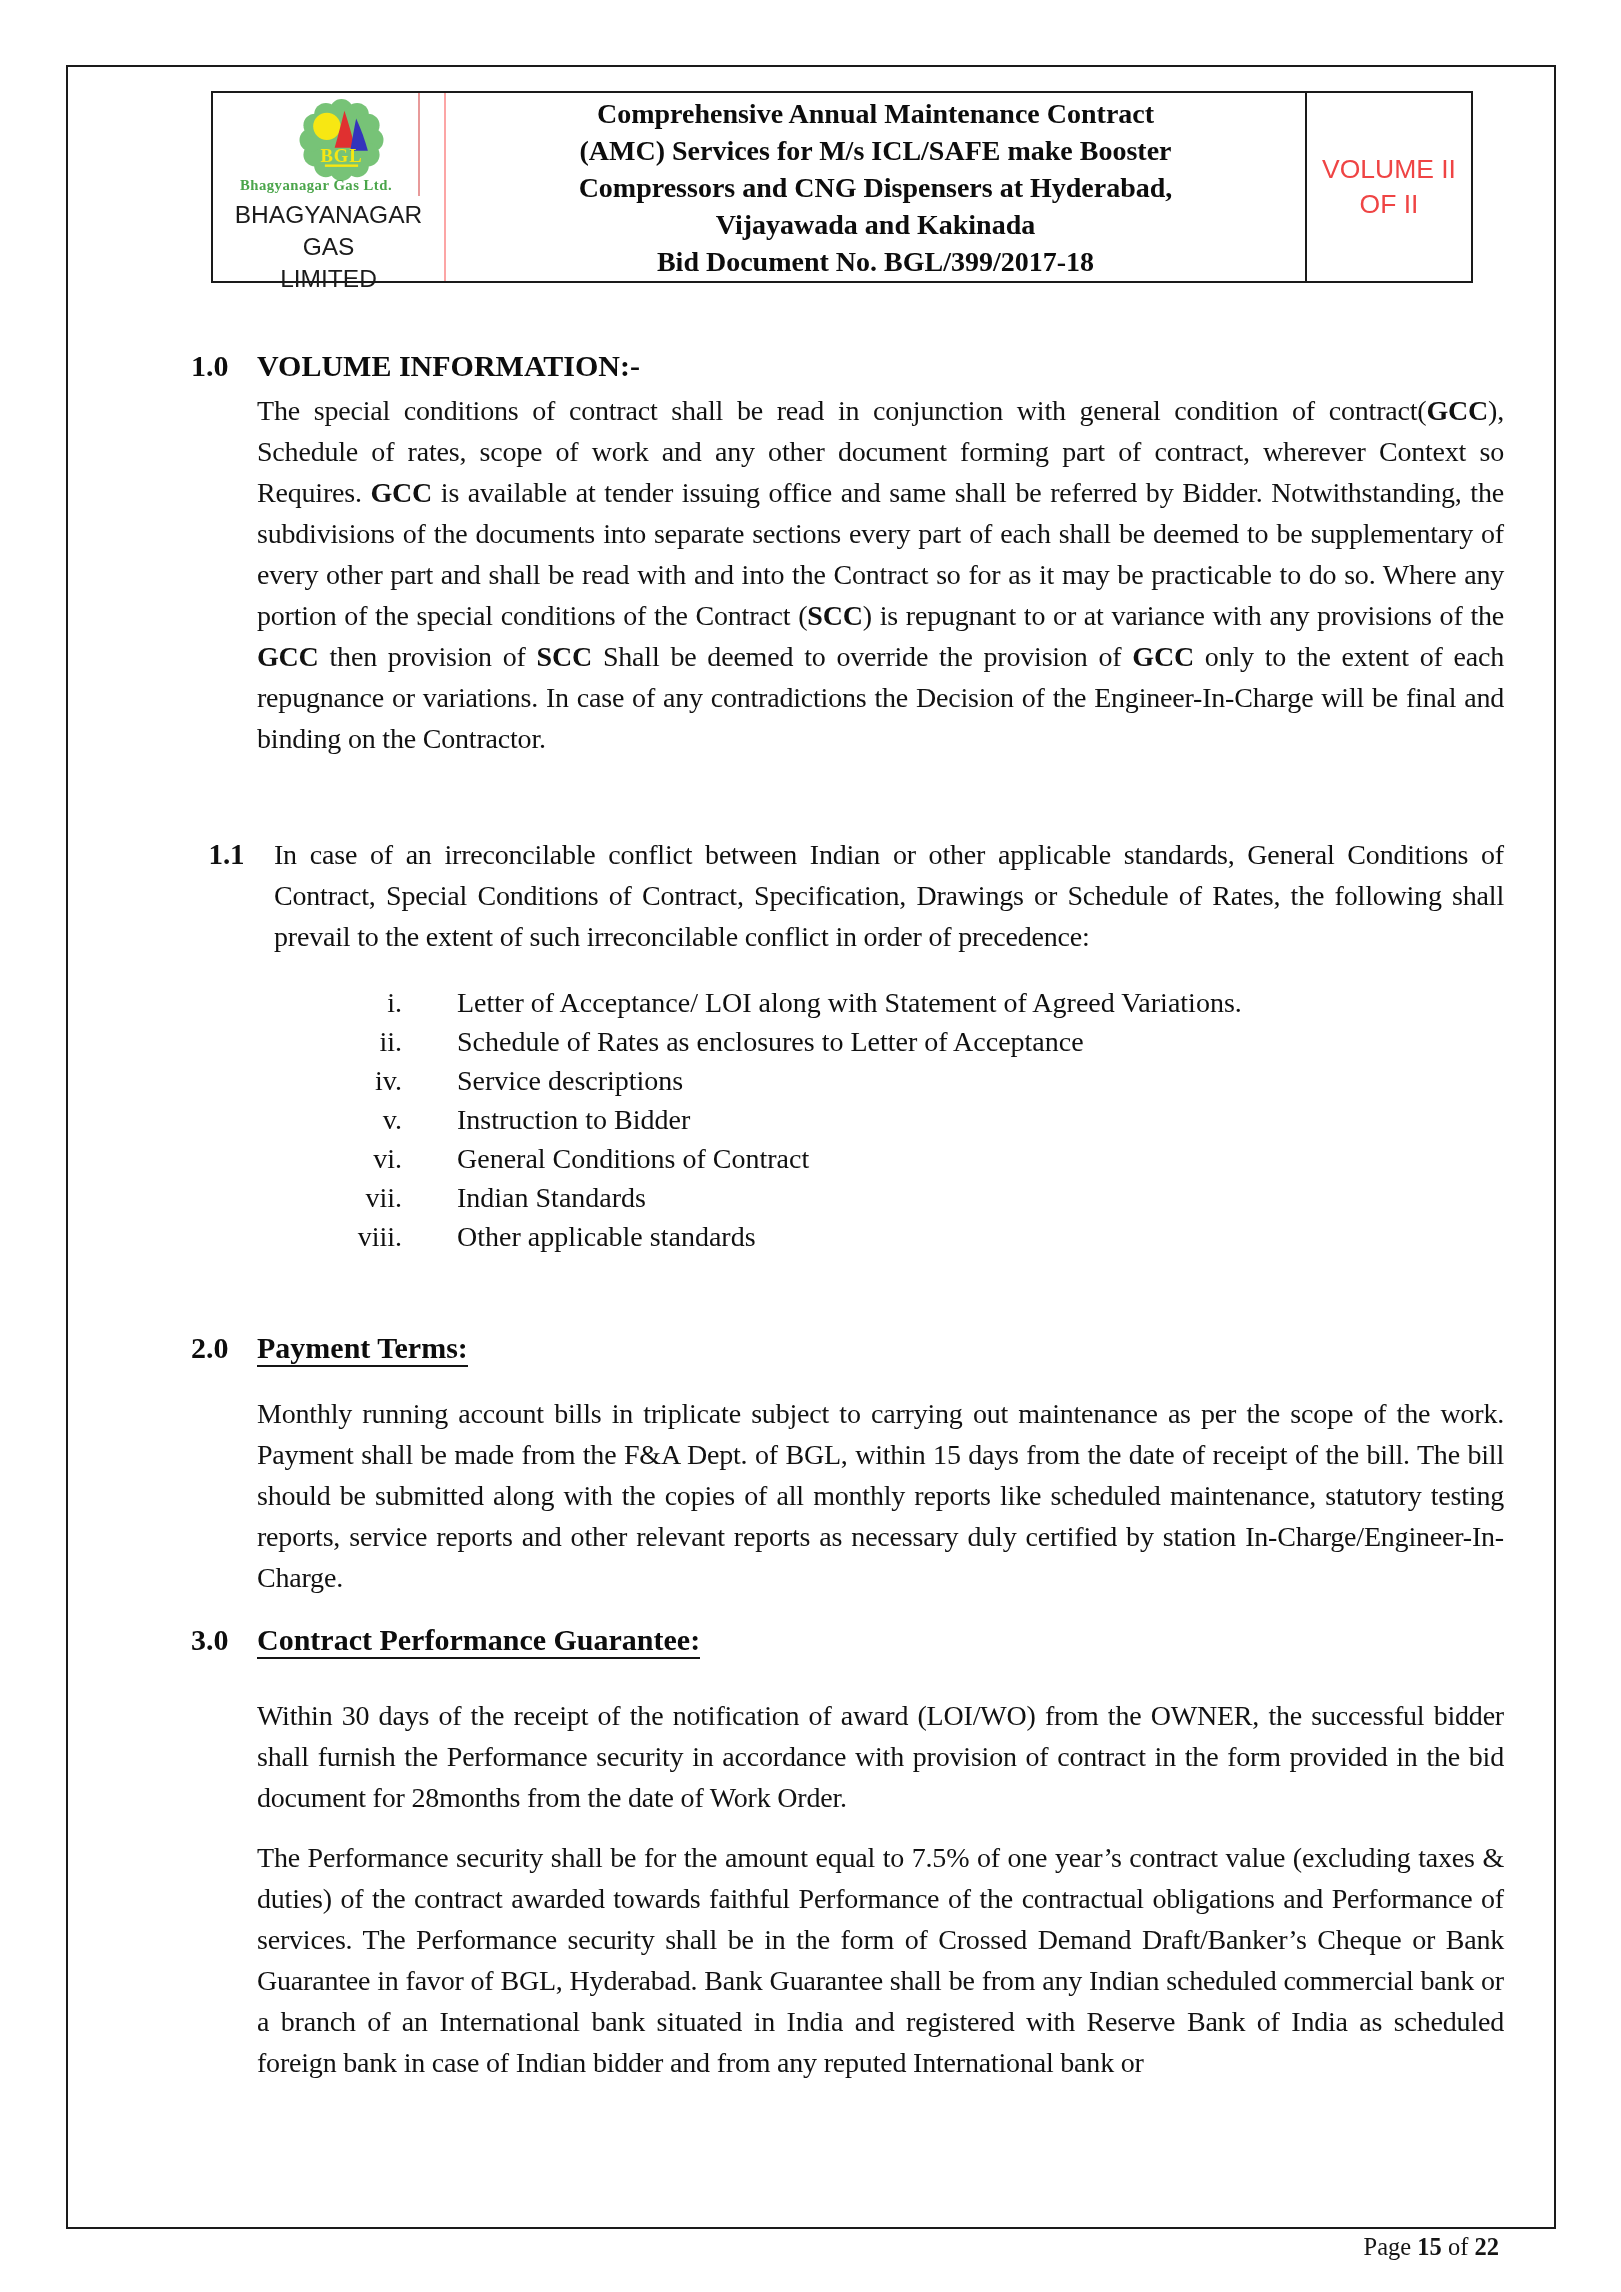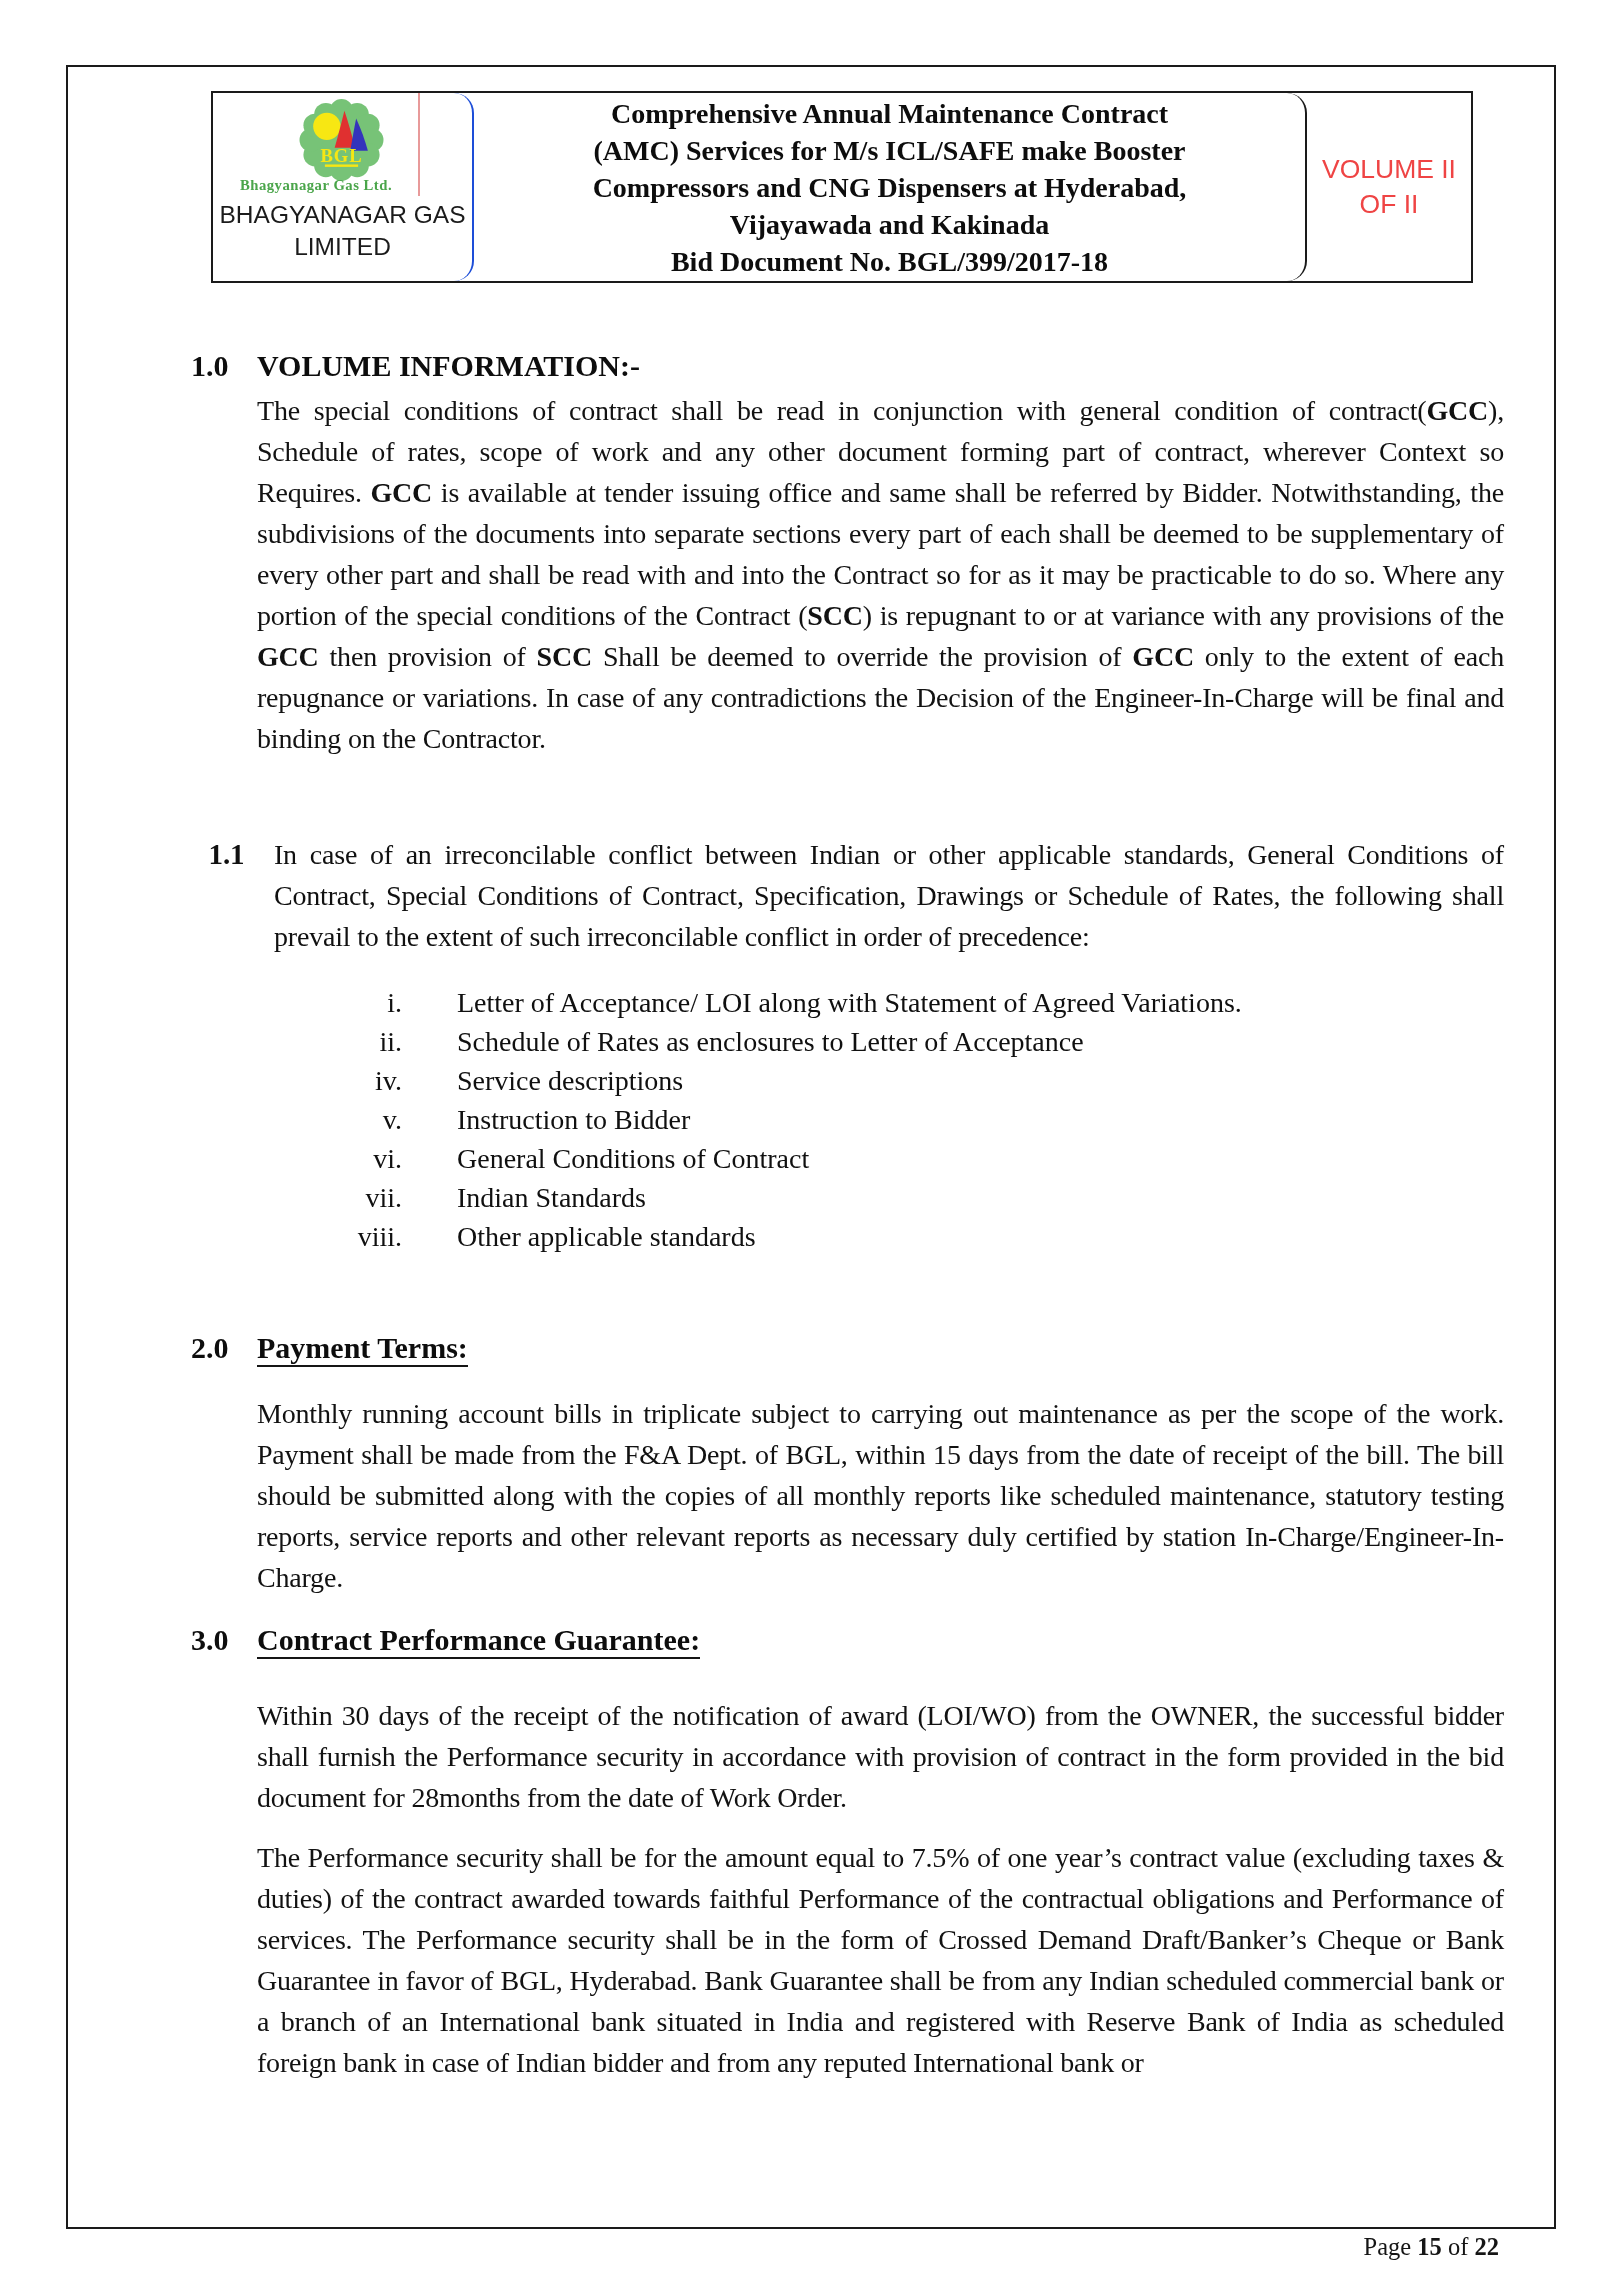--- a/index.html
+++ b/index.html
@@ -9,22 +9,22 @@
   }
   .page-border {
     position:absolute; left:66px; top:65px; width:1486px; height:2160px;
     border:2px solid #1a1a1a;
   }
   
   .hdr {
     position:absolute; left:211px; top:91px; width:1262px; height:192px;
     border:2px solid #1a1a1a; display:flex; box-sizing:border-box; background:#fff;
   }
-  .cell { box-sizing:border-box; height:100%;border-radius:20px; }
-  .logo-cell { width:261px; border-right:2px solid #1d4ed8; position:relative; }
+  .cell { box-sizing:border-box; height:100%; }
+  .logo-cell { width:233px; border-right:2px solid #fca5a5; position:relative; }
   .title-cell { flex:1; border-right:2px solid #1a1a1a; display:flex; flex-direction:column; justify-content:center; align-items:center; }
   .vol-cell { width:164px; display:flex; flex-direction:column; justify-content:center; align-items:center;
               font-family:"Liberation Sans", sans-serif; font-size:26.5px; line-height:35px; color:#ef4444; }
   .title-line { font-weight:bold; font-size:28px; line-height:37px; white-space:nowrap; color:#0d0d0d; }
   .logo-svg { position:absolute; left:45px; top:5.9px; }
   .logo-caption {
     position:absolute; left:0; top:84px; width:206px; text-align:center;
     font-size:14.7px; font-weight:bold; color:#4aa54a; letter-spacing:0.5px;
   }
   .company {

